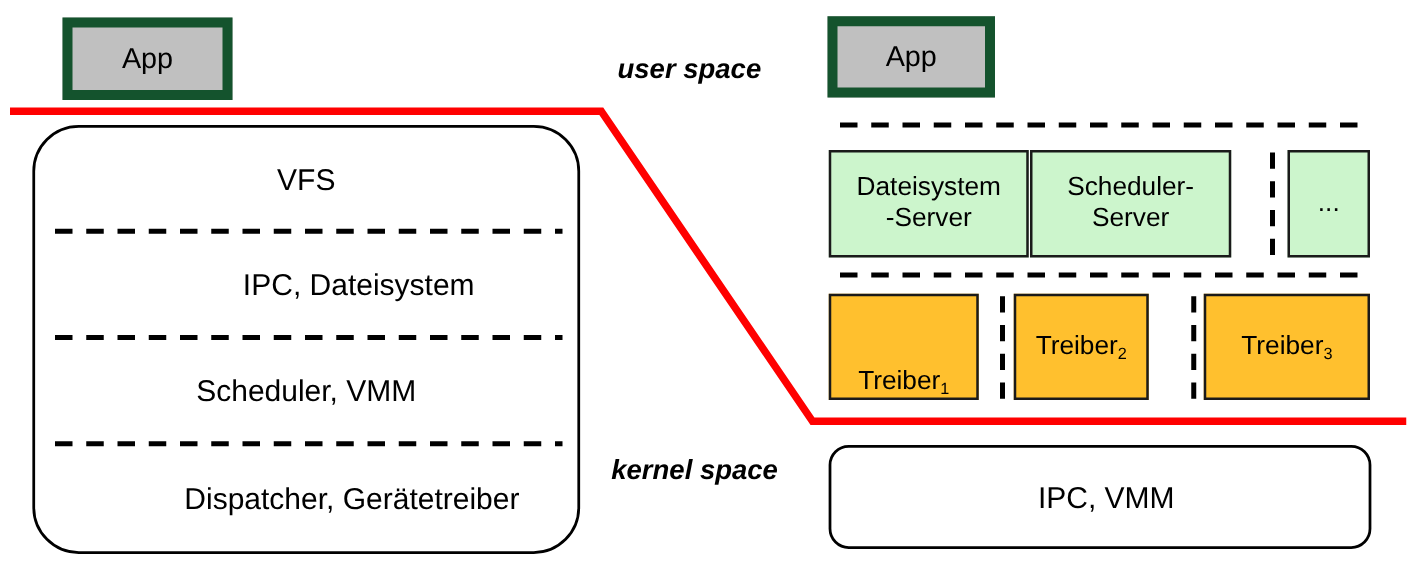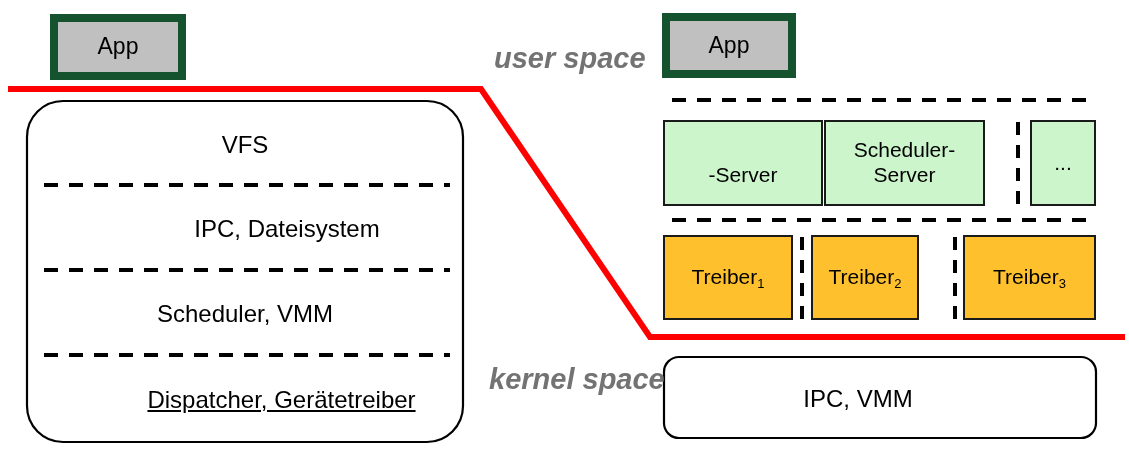--- a/index.html
+++ b/index.html
@@ -56,24 +56,24 @@
   }
   .mono-label {
     position: absolute;
     color: #000000;
     font-size: 24px;
     text-align: center;
     white-space: nowrap;
   }
   .space-label {
     position: absolute;
-    color: #737373;
+    color: #000000;
     font-style: italic;
     font-weight: bold;
-    font-size: 29px;
+    font-size: 22px;
     white-space: nowrap;
   }
   sub {
     font-size: 0.62em;
     vertical-align: baseline;
     position: relative;
     bottom: -0.32em;
   }
 </style>
 </head>
@@ -112,63 +112,63 @@
   </div>
 
   <div class="stack-label" style="left:39px; top:215px; width:496px;">
     <span>IPC, Dateisystem</span>
   </div>
 
   <div class="stack-label" style="left:27px; top:300px; width:436px;">
     <span>Scheduler, VMM</span>
   </div>
 
-  <div class="stack-label" style="left:27px; top:386px; width:509px;text-decoration:underline;">
+  <div class="stack-label" style="left:27px; top:386px; width:509px;">
     <span>Dispatcher, Gerätetreiber</span>
   </div>
 
   <div class="space-label" style="left:494px; top:42px;">
     <span>user space</span>
   </div>
 
   <div class="space-label" style="left:489px; top:363px;">
     <span>kernel space</span>
   </div>
 
   <div class="box app-box" style="left:662px; top:13px; width:134px; height:65px;">
     <span>App</span>
   </div>
 
   <div class="box server-box" style="left:663px; top:120px; width:160px; height:86px;">
     <span>
-      <br>
+      <span>Dateisystem</span><br>
       <span>-Server</span>
     </span>
   </div>
 
   <div class="box server-box" style="left:824px; top:120px; width:161px; height:86px;text-align:center;">
     <span>
       <span>Scheduler-</span><br>
       <span>Server</span>
     </span>
   </div>
 
   <div class="box server-box" style="left:1030px; top:120px; width:66px; height:86px;">
     <span>...</span>
   </div>
 
-  <div class="box driver-box" style="left:663px; top:235px; width:130px; height:85px;">
+  <div class="box driver-box" style="left:663px; top:235px; width:120px; height:85px;align-items:flex-end;">
     <span><span>Treiber</span><sub>1</sub></span>
   </div>
 
   <div class="box driver-box" style="left:811px; top:235px; width:108px; height:85px;">
     <span><span>Treiber</span><sub>2</sub></span>
   </div>
 
   <div class="box driver-box" style="left:963px; top:235px; width:133px; height:85px;">
     <span><span>Treiber</span><sub>3</sub></span>
   </div>
 
-  <div class="mono-label" style="left:664px; top:385px; width:388px;">
+  <div class="mono-label" style="left:664px; top:385px; width:388px;padding-left:27px;">
     <span>IPC, VMM</span>
   </div>
 
 </div>
 
 </body></html>

